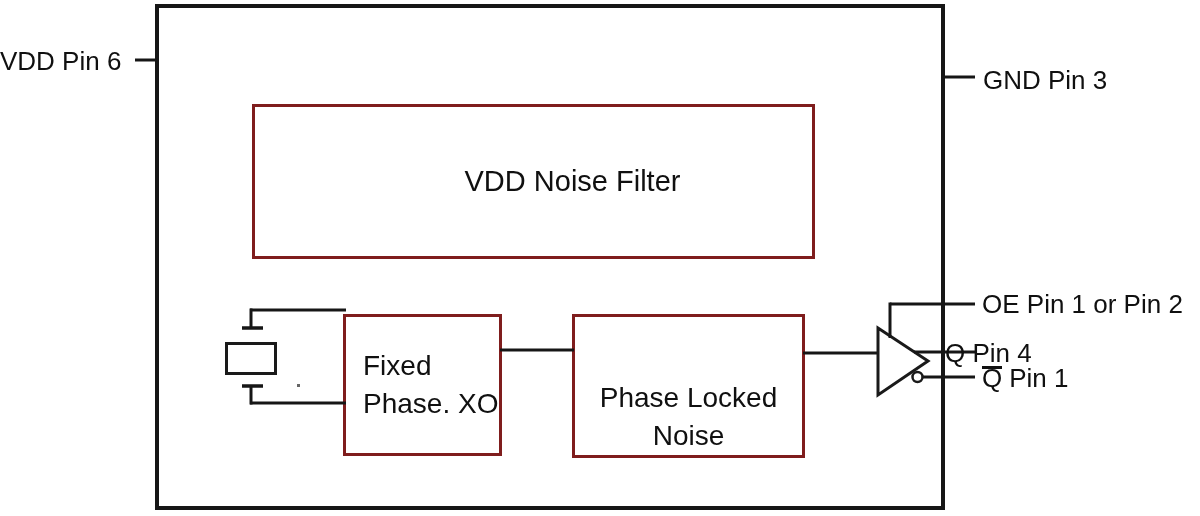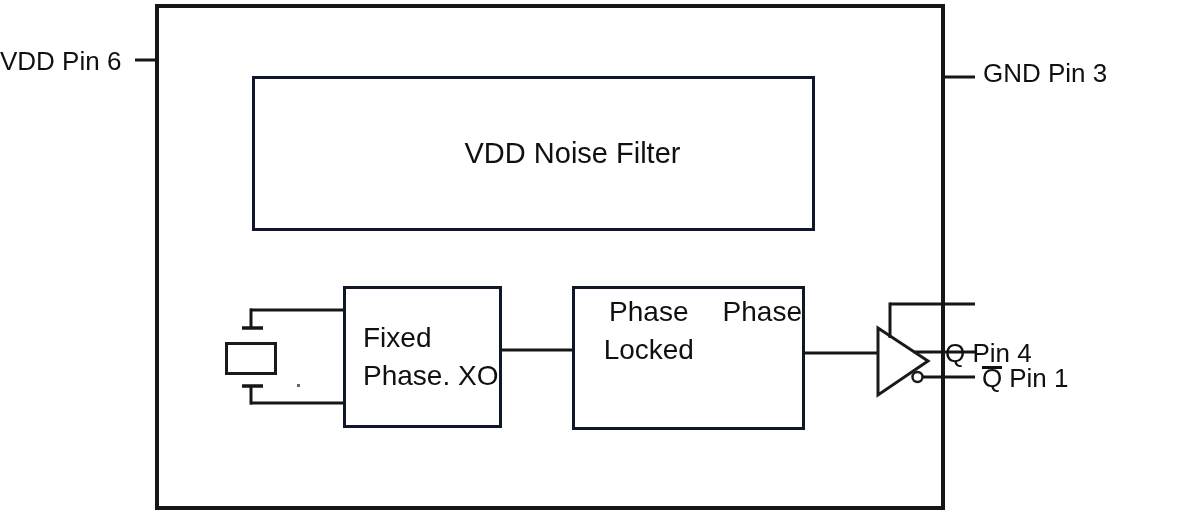--- a/index.html
+++ b/index.html
@@ -15,61 +15,62 @@
   .chip-outline {
     position: absolute;
     left: 155px; top: 4px;
     width: 790px; height: 506px;
     border: 4px solid #161616;
     box-sizing: border-box;
     background: transparent;
   }
   .block {
     position: absolute;
-    border: 3px solid #0f172a;
+    border: 3px solid #7f1d1d;
     box-sizing: border-box;
     background: #ffffff;
     display: flex;
+    margin-top: 28px;
   }
   .block-filter {
     left: 252px; top: 76px;
     width: 563px; height: 155px;
     align-items: center; justify-content: center;
     padding-left: 78px;
     font-size: 29px;
   }
   .block-xo {
     left: 343px; top: 286px;
     width: 159px; height: 142px;
     flex-direction: column; justify-content: center;
     padding-left: 17px;
     font-size: 28px; line-height: 38px;
   }
   .block-pll {
     left: 572px; top: 286px;
     width: 233px; height: 144px;
-    justify-content: flex-start;
+    flex-direction: column; justify-content: flex-end;
     text-align: center;
     padding-top: 4px;
     font-size: 28px; line-height: 38px;
   }
   .wires {
     position: absolute;
     left: 0; top: 0;
     width: 1200px; height: 516px;
     pointer-events: none;
   }
   .pin-label {
     position: absolute;
     font-size: 26px;
     line-height: 26px;
     white-space: nowrap;
   }
   .pin-vdd { left: 0px; top: 48px; width: 132px; text-align: left; }
-  .pin-gnd { left: 983px; top: 60px; }
+  .pin-gnd { left: 983px; top: 67px; }
   .pin-oe  { left: 982px; top: 291px; }
   .pin-q   { left: 945px; top: 340px; }
   .pin-qb  { left: 982px; top: 365px; }
   .qbar-symbol { position: relative; display: inline-block; }
   .qbar-symbol::after {
     content: "";
     position: absolute;
     left: 0; right: 0; top: 1px;
     height: 2.5px;
     background: #101010;
@@ -87,21 +88,21 @@
     <span>VDD Noise Filter</span>
   </div>
 
   <div class="block block-xo">
     <span>Fixed</span>
     <span>Phase. XO</span>
   </div>
 
   <div class="block block-pll">
     <span>Phase Locked</span>
-    <span>Phase</span>
+    <span>Noise</span>
   </div>
 
   <svg class="wires" viewBox="0 0 1200 516">
 
     <line x1="135" y1="60" x2="159" y2="60" stroke="#161616" stroke-width="3"></line>
     <line x1="941" y1="77" x2="975" y2="77" stroke="#161616" stroke-width="3"></line>
 
     <line x1="250" y1="310" x2="346" y2="310" stroke="#161616" stroke-width="3"></line>
     <line x1="251" y1="308.5" x2="251" y2="329" stroke="#161616" stroke-width="3"></line>
     <line x1="242" y1="328" x2="263" y2="328" stroke="#161616" stroke-width="3.5"></line>
@@ -119,18 +120,19 @@
     <line x1="890" y1="304" x2="975" y2="304" stroke="#161616" stroke-width="3"></line>
     <line x1="890" y1="302.5" x2="890" y2="338" stroke="#161616" stroke-width="3"></line>
 
     <line x1="914" y1="352" x2="975" y2="352" stroke="#161616" stroke-width="3"></line>
     <line x1="918" y1="377" x2="975" y2="377" stroke="#161616" stroke-width="3"></line>
     <circle cx="917.5" cy="377" r="5" fill="#ffffff" stroke="#1a1a1a" stroke-width="2.5"></circle>
   </svg>
 
   <div class="pin-label pin-vdd">VDD Pin 6</div>
   <div class="pin-label pin-gnd">GND Pin 3</div>
+  <div class="pin-label pin-oe">OE Pin 1 or Pin 2</div>
   <div class="pin-label pin-q">Q Pin 4</div>
   <div class="pin-label pin-qb">
     <span class="qbar-symbol">Q</span><span class="qbar-rest">Pin 1</span>
   </div>
 
 </div>
 
 </body></html>

